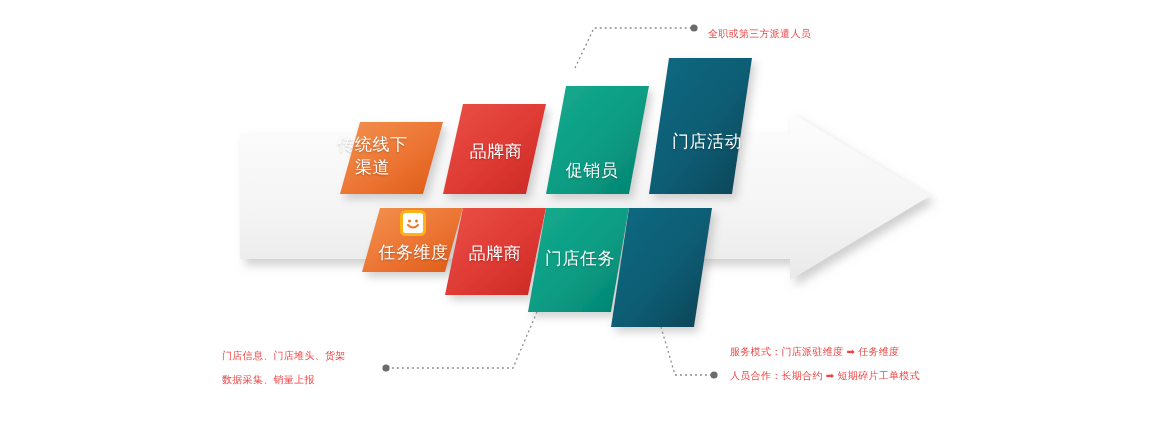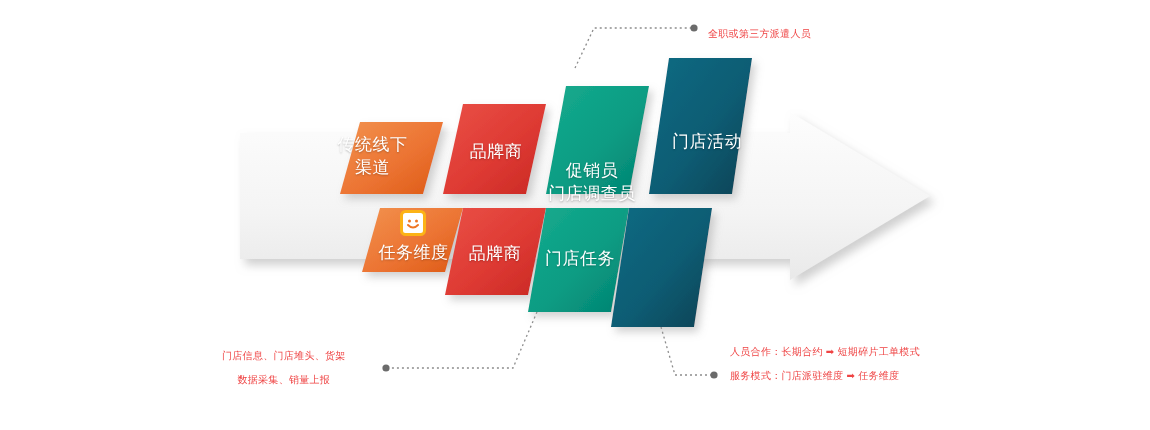--- a/index.html
+++ b/index.html
@@ -127,21 +127,20 @@
     <span class="anno-line">传统线下</span>
     <span class="anno-line">渠道</span>
   </div>
 
   <div class="shape-label" style="left:452px; top:140px; width:88px;">
     <span class="anno-line">品牌商</span>
   </div>
 
   <div class="shape-label" style="left:542px; top:123px; width:100px;margin-top:36px;">
     <span class="anno-line">促销员</span>
-    <span class="anno-line">门店调查员</span>
   </div>
 
   <div class="shape-label" style="left:650px; top:130px; width:92px;text-align:right;">
     <span class="anno-line">门店活动</span>
   </div>
 
   <svg class="smiley-icon" style="left:400px; top:210px;" viewBox="0 0 26 26">
     <rect x="1.5" y="1.5" width="23" height="23" rx="4" ry="4" fill="#ffffff" stroke="#fcb316" stroke-width="3"></rect>
     <circle cx="9.5" cy="11" r="1.5" fill="#ee7623"></circle>
     <circle cx="16.5" cy="11" r="1.5" fill="#ee7623"></circle>
@@ -158,23 +157,23 @@
 
   <div class="shape-label" style="left:534px; top:247px; width:92px;">
     <span class="anno-line">门店任务</span>
   </div>
 
 
   <div class="annotation" style="left:708px; top:22px;">
     <span class="anno-line">全职或第三方派遣人员</span>
   </div>
 
-  <div class="annotation" style="left:222px; top:344px;text-align:center;">
+  <div class="annotation" style="left:222px; top:344px;">
     <span class="anno-line">门店信息、门店堆头、货架</span>
     <span class="anno-line">数据采集、销量上报</span>
   </div>
 
   <div class="annotation" style="left:730px; top:340px;">
+    <span class="anno-line">服务模式：门店派驻维度 ➡ 任务维度</span>
     <span class="anno-line">人员合作：长期合约 ➡ 短期碎片工单模式</span>
-    <span class="anno-line">服务模式：门店派驻维度 ➡ 任务维度</span>
   </div>
 
 </div>
 
 </body></html>

